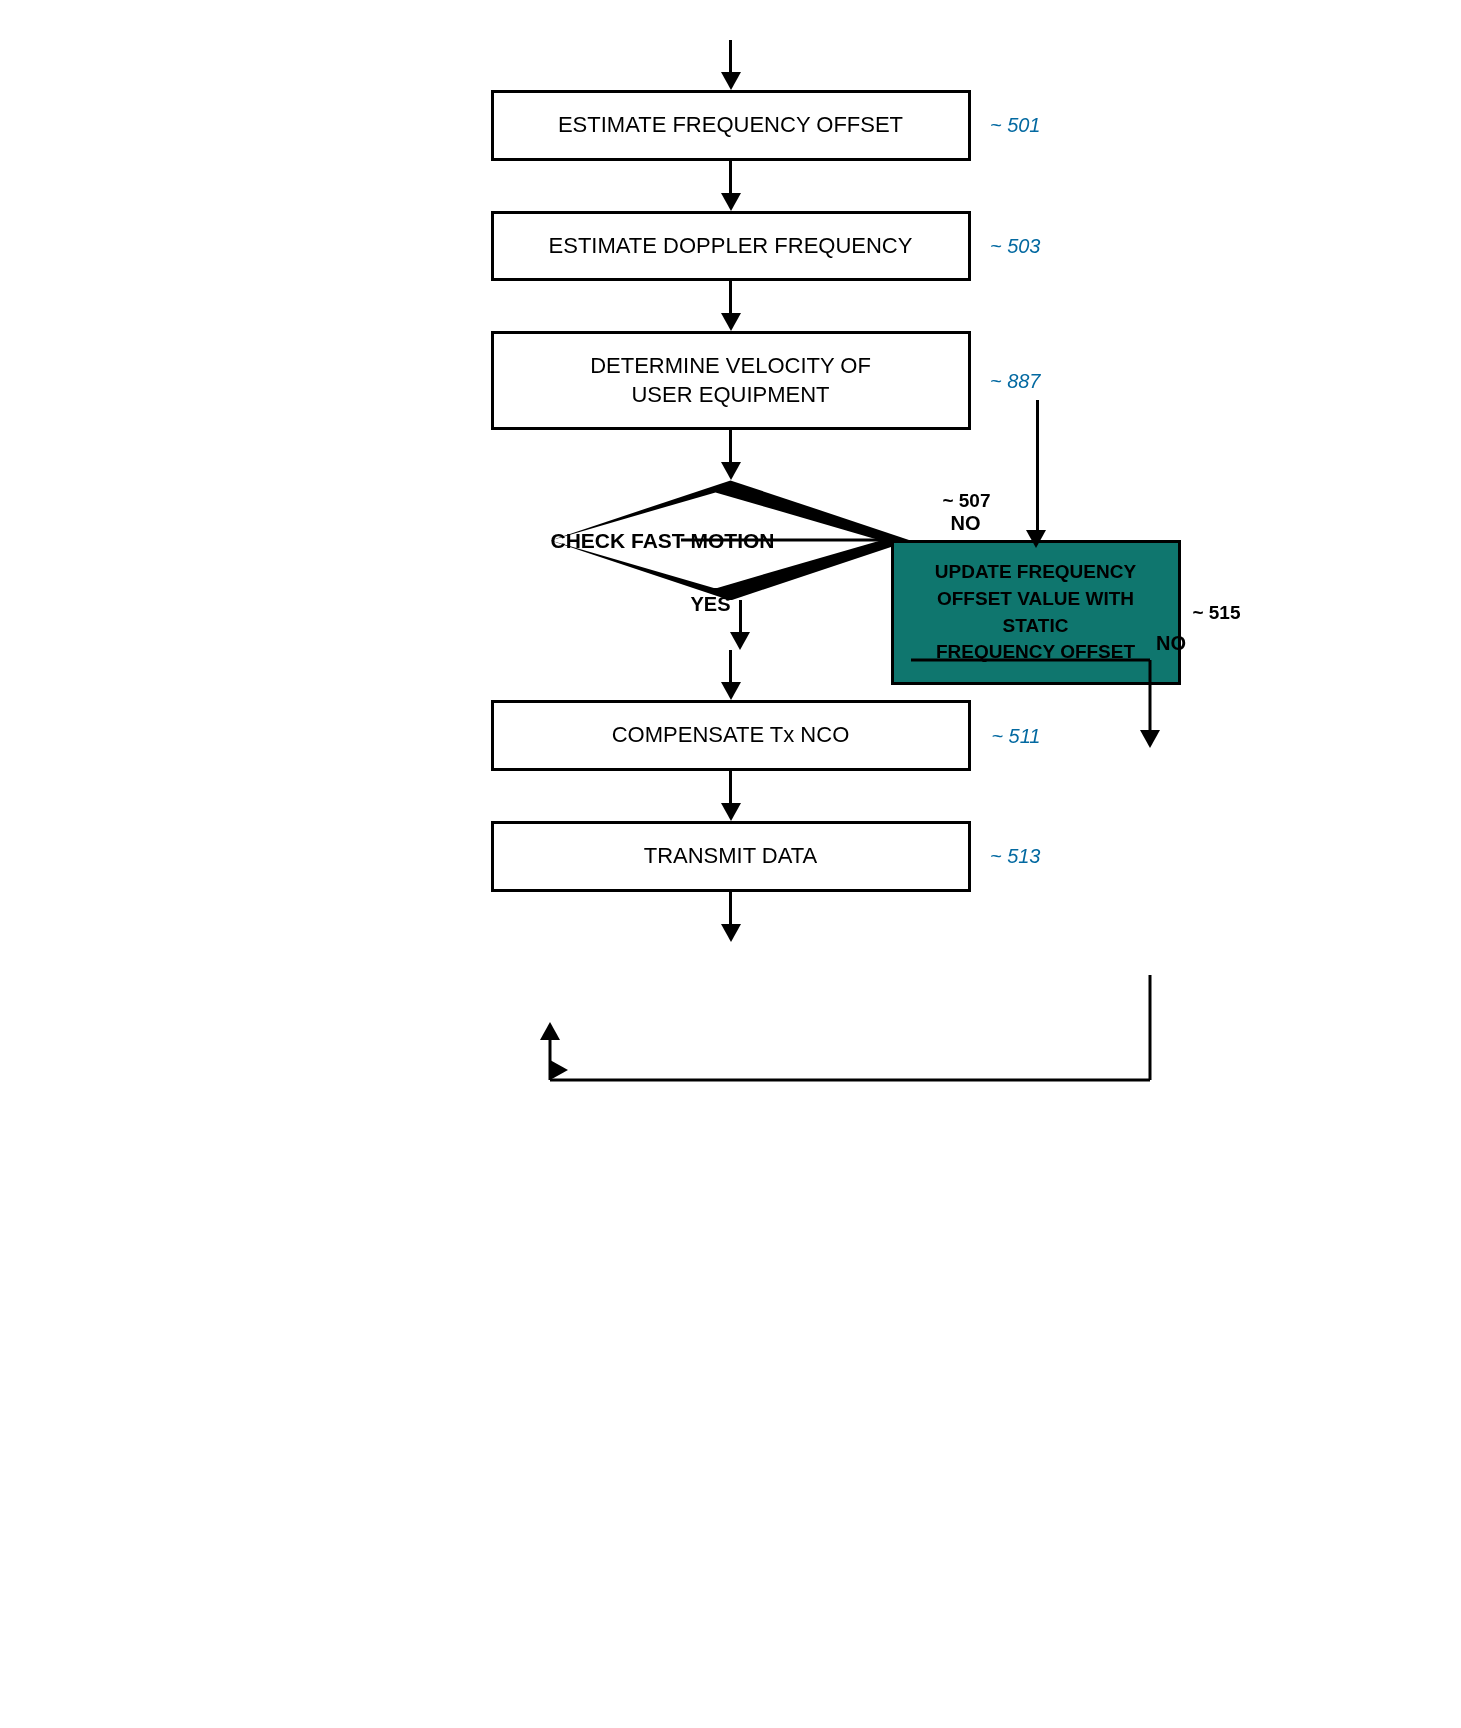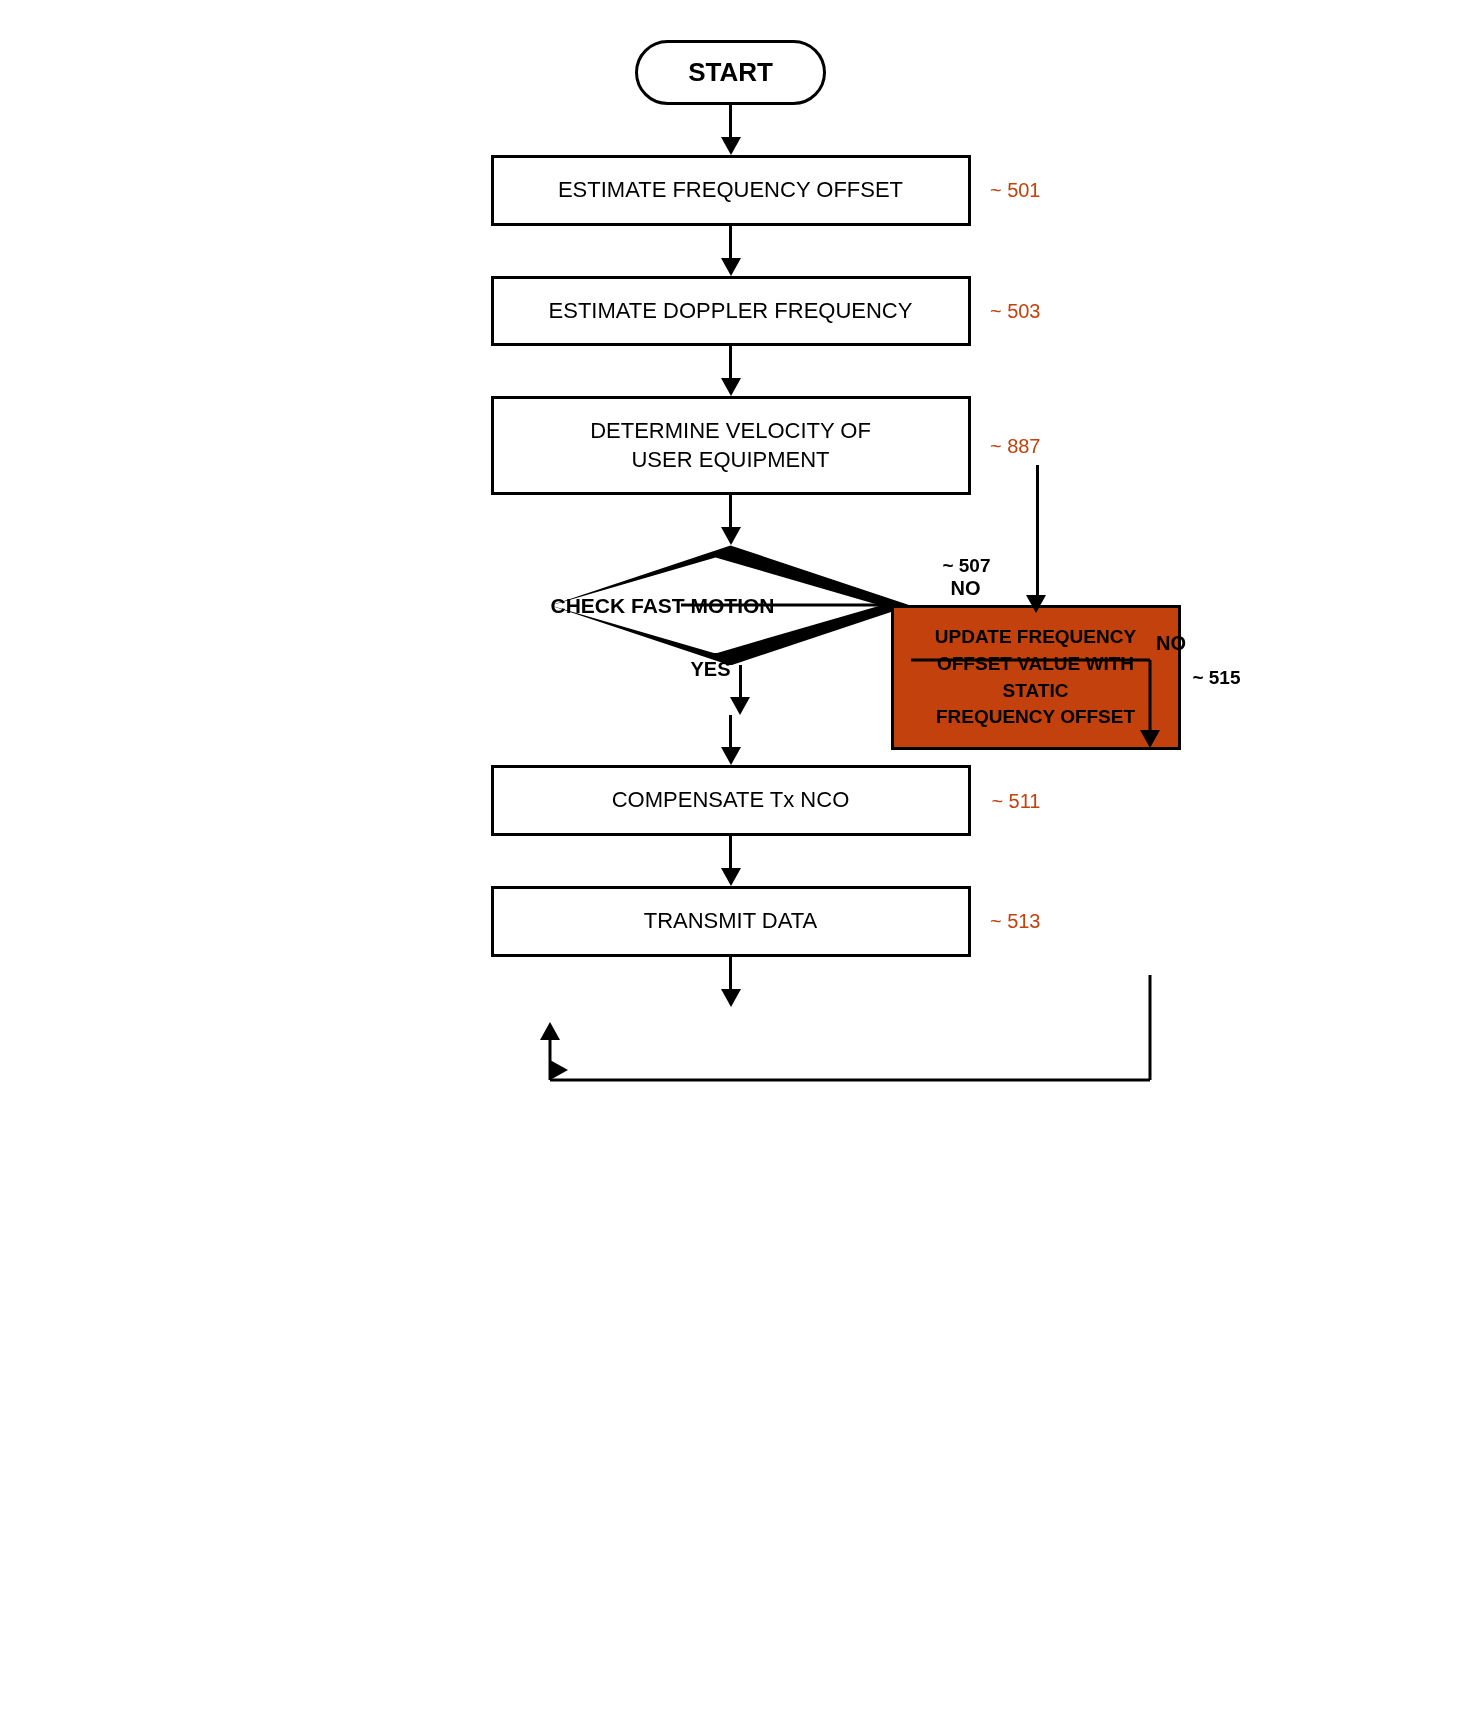--- a/index.html
+++ b/index.html
@@ -63,43 +63,41 @@
       width: 0;
       height: 0;
       border-left: 10px solid transparent;
       border-right: 10px solid transparent;
       border-top: 18px solid #000;
     }
 
     
     .ref-num {
       font-size: 20px;
-      color: #c2410c;
+      color: #0369a1;
       position: absolute;
       right: -70px;
       top: 50%;
       transform: translateY(-50%);
       white-space: nowrap;
+      font-style: italic;
     }
 
     .relative-wrap {
       position: relative;
       display: flex;
       align-items: center;
       justify-content: center;
     }
   </style>
 </head>
 <body>
 
 <div class="flowchart">
 
-  <div class="relative-wrap">
-    <div class="pill">START</div>
-  </div>
 
   <div class="arrow-down">
     <div class="arrow-line"></div>
     <div class="arrow-head-down"></div>
   </div>
 
   <div class="relative-wrap">
     <div class="rect-box">ESTIMATE FREQUENCY OFFSET</div>
     <span class="ref-num">~ 501</span>
   </div>
@@ -149,21 +147,21 @@
     </div>
 
   </div>
 
   <div style="position:relative; width:100%; height:0;">
 
     <div style="position:absolute; right:0; top:-60px; width:290px;">
 
       <div style="position:absolute; left:50%; top:-140px; width:3px; height:140px; background:#000;"></div>
       <div style="position:absolute; left:50%; top:-10px; width:0; height:0; border-left:10px solid transparent; border-right:10px solid transparent; border-top:18px solid #000; transform:translateX(-50%);"></div>
-      <div style="border:3px solid #000; padding:16px 14px; font-size:19px; font-weight:bold; text-align:center; background:#c2410c; line-height:1.4;">UPDATE FREQUENCY<br>OFFSET VALUE WITH STATIC<br>FREQUENCY OFFSET</div>
+      <div style="border:3px solid #000; padding:16px 14px; font-size:19px; font-weight:bold; text-align:center; background:#0f766e; line-height:1.4;">UPDATE FREQUENCY<br>OFFSET VALUE WITH STATIC<br>FREQUENCY OFFSET</div>
       <span style="position:absolute; top:50%; right:-60px; font-size:19px; font-weight:bold; transform:translateY(-50%);">~ 515</span>
     </div>
   </div>
 
   <div style="display:flex; flex-direction:row; align-items:center; margin-top:0;">
     <div style="display:flex; flex-direction:column; align-items:center; height:50px;">
       <div style="width:3px; flex:1; background:#000;"></div>
       <div style="width:0;height:0;border-left:10px solid transparent;border-right:10px solid transparent;border-top:18px solid #000;"></div>
     </div>
     <span style="font-size:20px; font-weight:bold; margin-top:-42px; margin-left:-60px;">YES</span>

